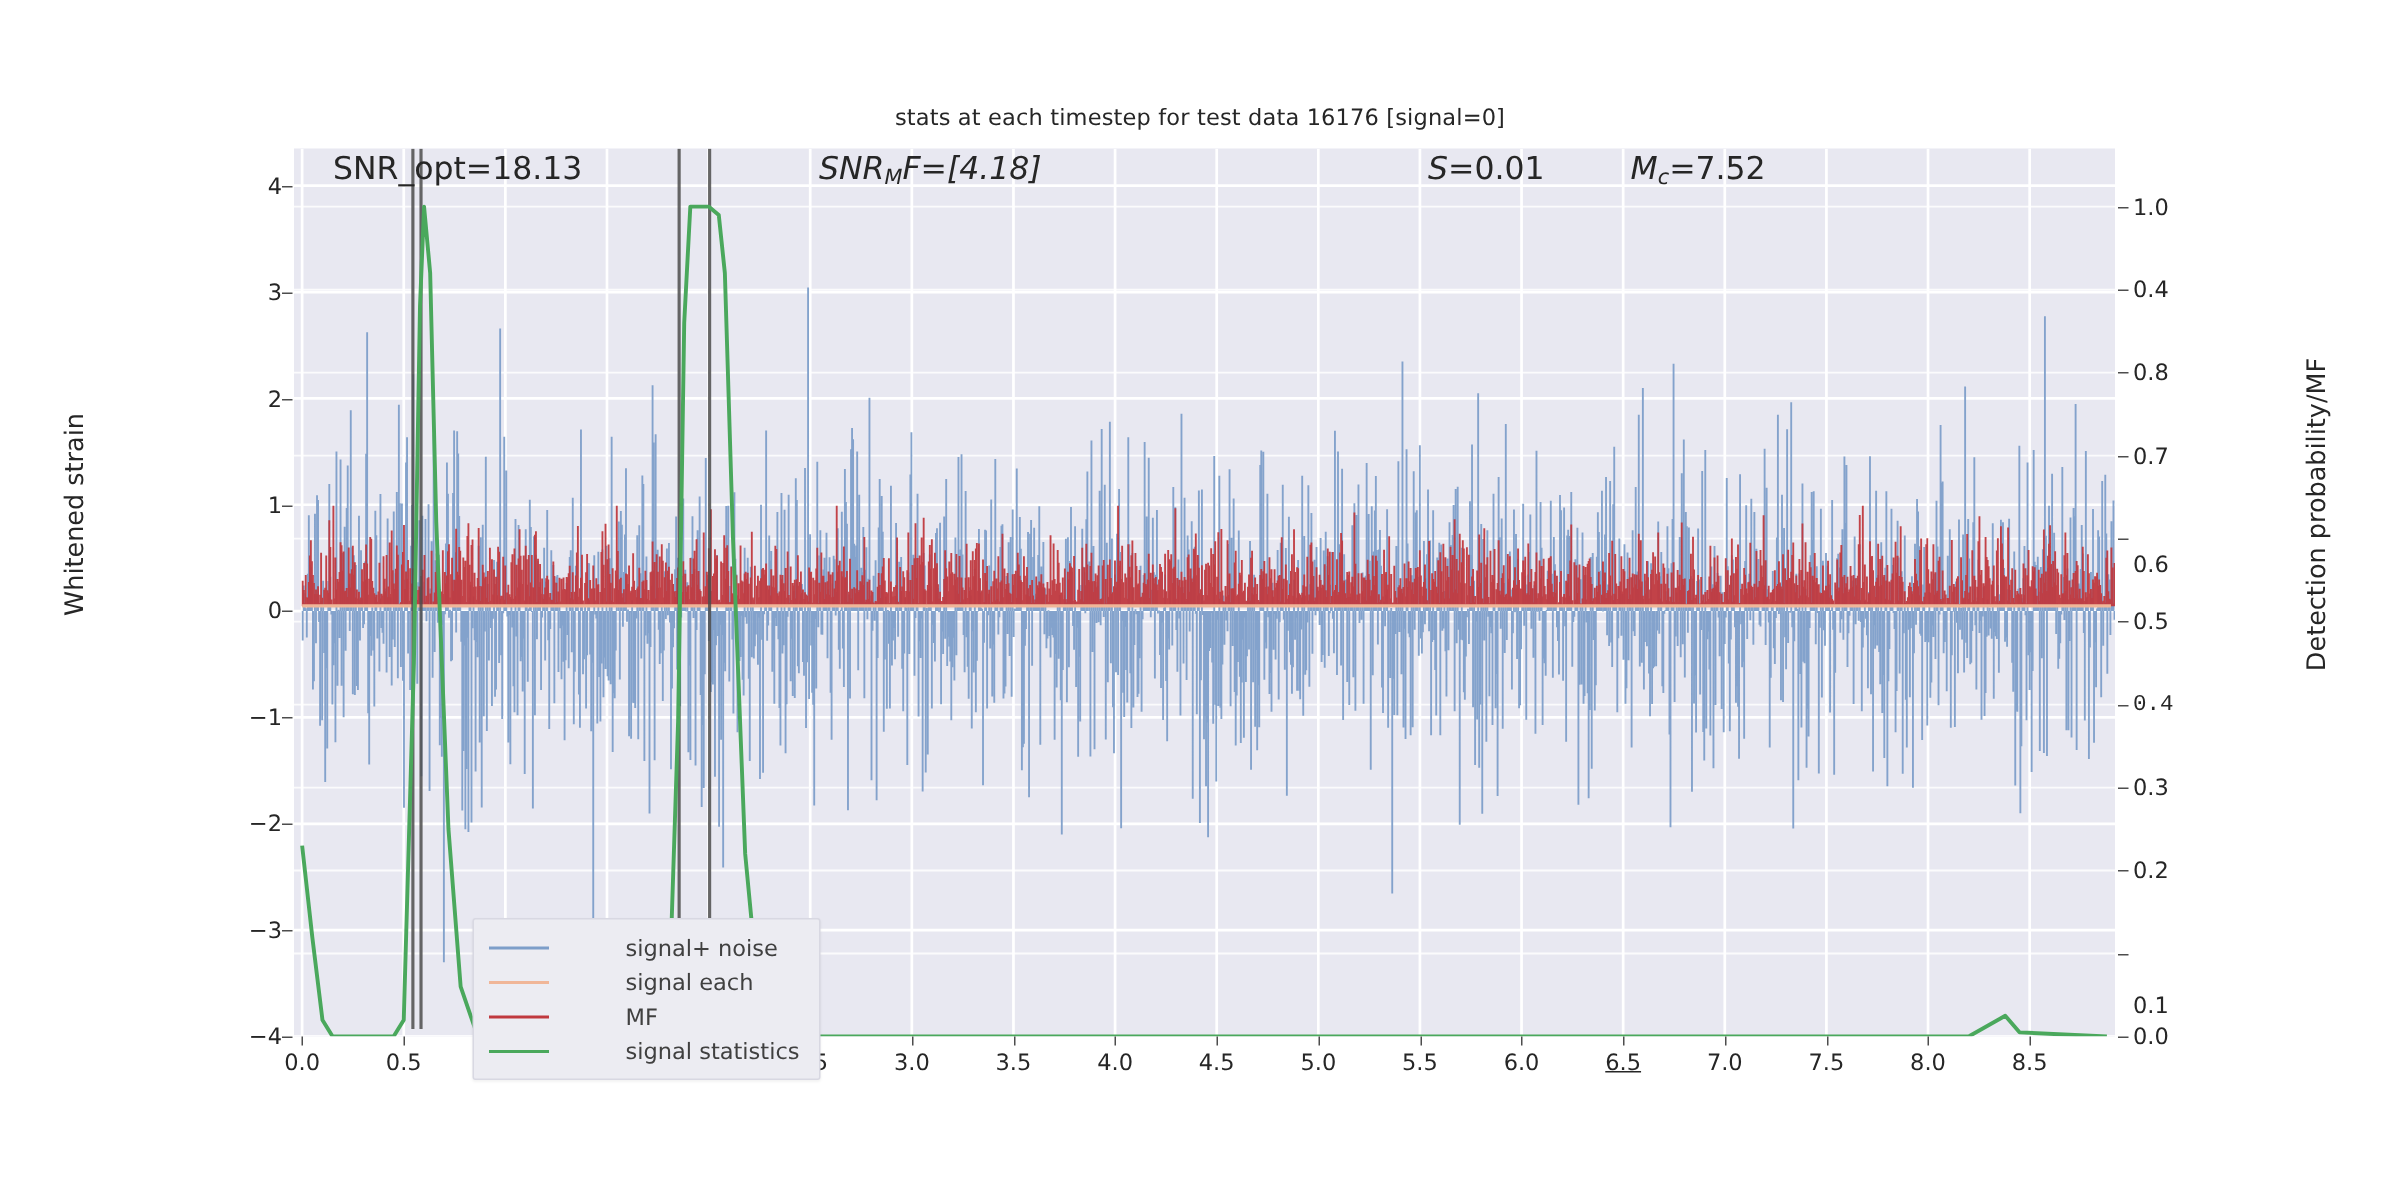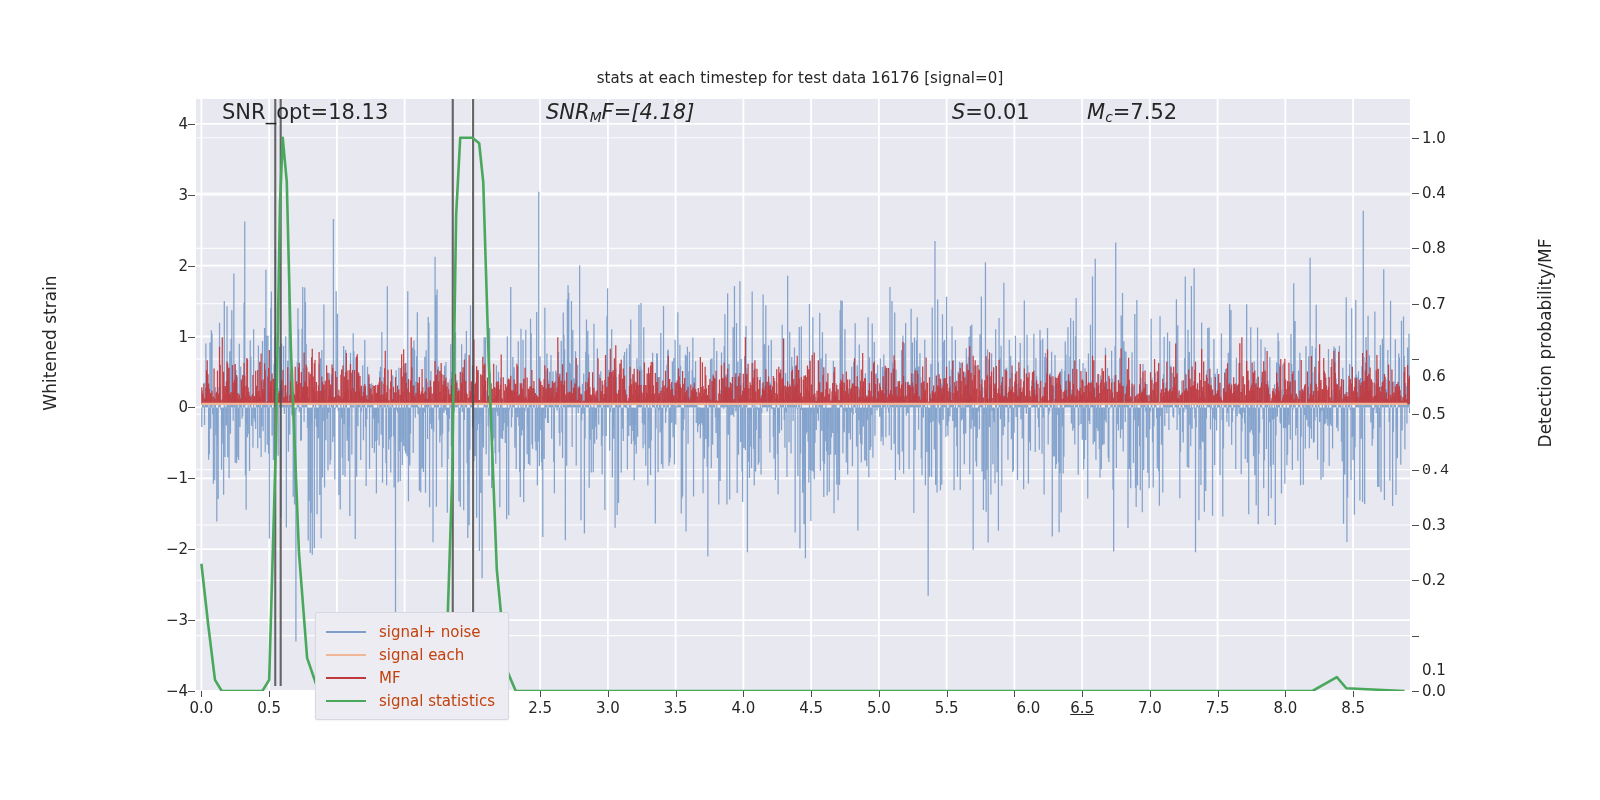--- a/index.html
+++ b/index.html
@@ -53,21 +53,21 @@
 
   
   #legend{
     position:absolute;left:315px;top:612px;
     background:#ececf2;border:1px solid #d8d8e2;border-radius:2px;
     padding:7px 13px 7px 10px;
     box-shadow:0 1px 2px rgba(0,0,0,.05);
   }
   .lgrow{display:flex;align-items:center;height:23px;}
   .lgline{width:40px;height:0;border-top-width:2.6px;border-top-style:solid;margin-right:13px;}
-  .lglabel{font-size:15px;color:#c2410c;white-space:nowrap;}
+  .lglabel{font-size:15px;color:#404040;white-space:nowrap;margin-left:38px;}
 </style>
 </head>
 <body>
 
 <div id="fig">
 
   <div id="title">stats at each timestep for test data 16176 [signal=0]</div>
 
   <div id="plotarea">
     <svg id="gridsvg">
@@ -185,21 +185,21 @@
       <div class="xtick" style="left: 675.638px;">3.5</div>
       <div class="xtickmark" style="left: 675.638px;"></div>
       <div class="xtick" style="left: 743.384px;">4.0</div>
       <div class="xtickmark" style="left: 743.384px;"></div>
       <div class="xtick" style="left: 811.129px;">4.5</div>
       <div class="xtickmark" style="left: 811.129px;"></div>
       <div class="xtick" style="left: 878.875px;">5.0</div>
       <div class="xtickmark" style="left: 878.875px;"></div>
       <div class="xtick" style="left: 946.621px; text-align: center;">5.5</div>
       <div class="xtickmark" style="left: 946.621px;"></div>
-      <div class="xtick" style="left: 1014.37px; margin-left: 14px;">6.0</div>
+      <div class="xtick" style="left: 1014.37px;">6.0</div>
       <div class="xtickmark" style="left: 1014.37px;"></div>
       <div class="xtick" style="left: 1082.11px; text-decoration: underline;">6.5</div>
       <div class="xtickmark" style="left: 1082.11px;"></div>
       <div class="xtick" style="left: 1149.86px;">7.0</div>
       <div class="xtickmark" style="left: 1149.86px;"></div>
       <div class="xtick" style="left: 1217.6px;">7.5</div>
       <div class="xtickmark" style="left: 1217.6px;"></div>
       <div class="xtick" style="left: 1285.35px;">8.0</div>
       <div class="xtickmark" style="left: 1285.35px;"></div>
       <div class="xtick" style="left: 1353.09px; text-align: center;">8.5</div>

